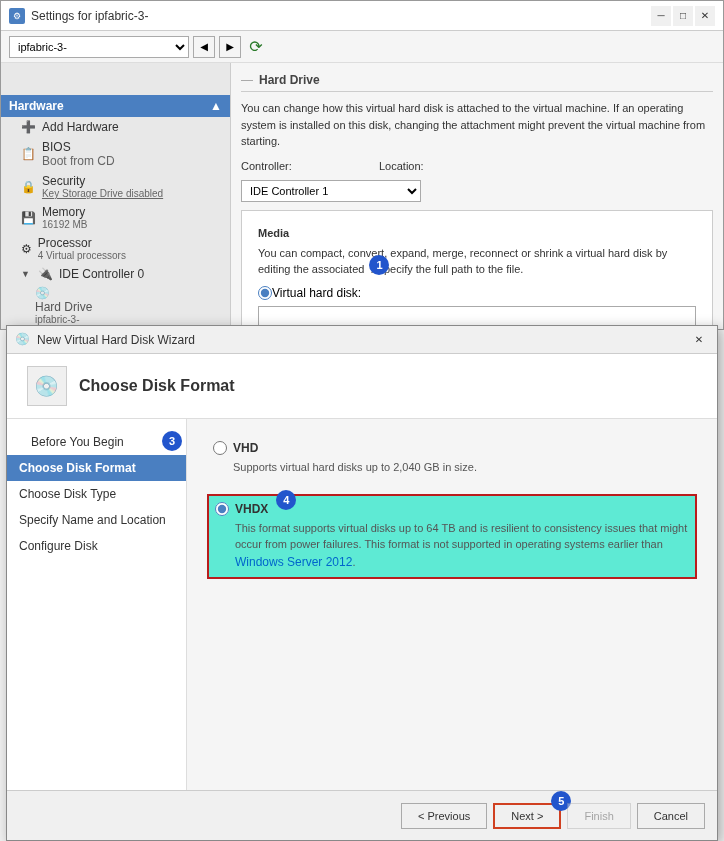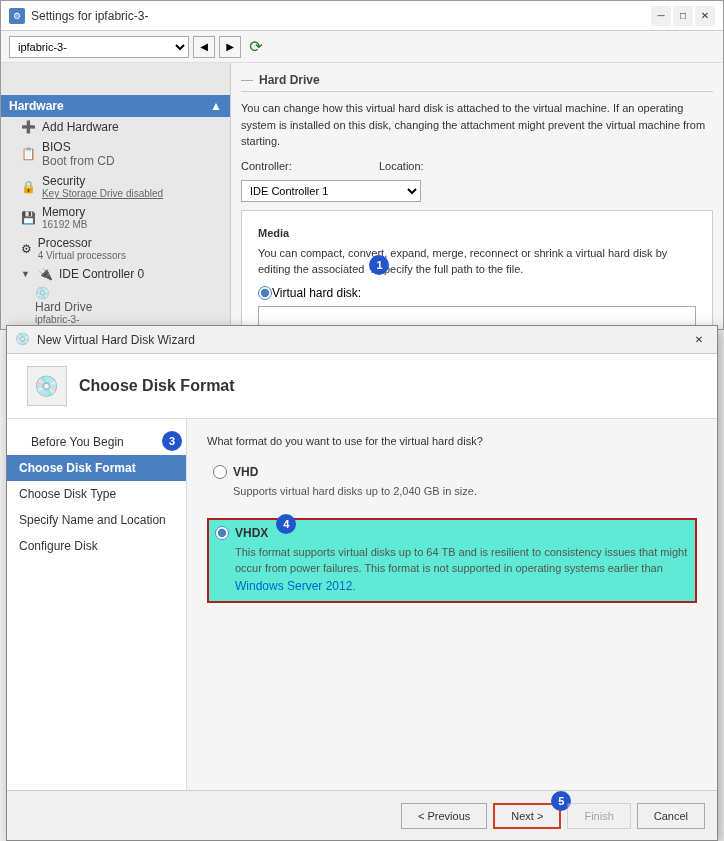--- a/index.html
+++ b/index.html
@@ -482,21 +482,20 @@
       </div>
       <div class="wizard-nav-item">
         <span>Specify Name and Location</span>
       </div>
       <div class="wizard-nav-item">
         <span>Configure Disk</span>
       </div>
     </div>
 
     <div class="wizard-content">
-      <div class="wizard-question">What format do you want to use for the virtual hard disk?</div>
 
       <div class="disk-format-option">
         <div class="disk-format-label">
           <input type="radio" name="format" id="vhd" style="">
           <label for="vhd">VHD</label>
         </div>
         <div class="disk-format-desc">Supports virtual hard disks up to 2,040 GB in size.</div>
       </div>
 
       <div class="disk-format-option selected">

